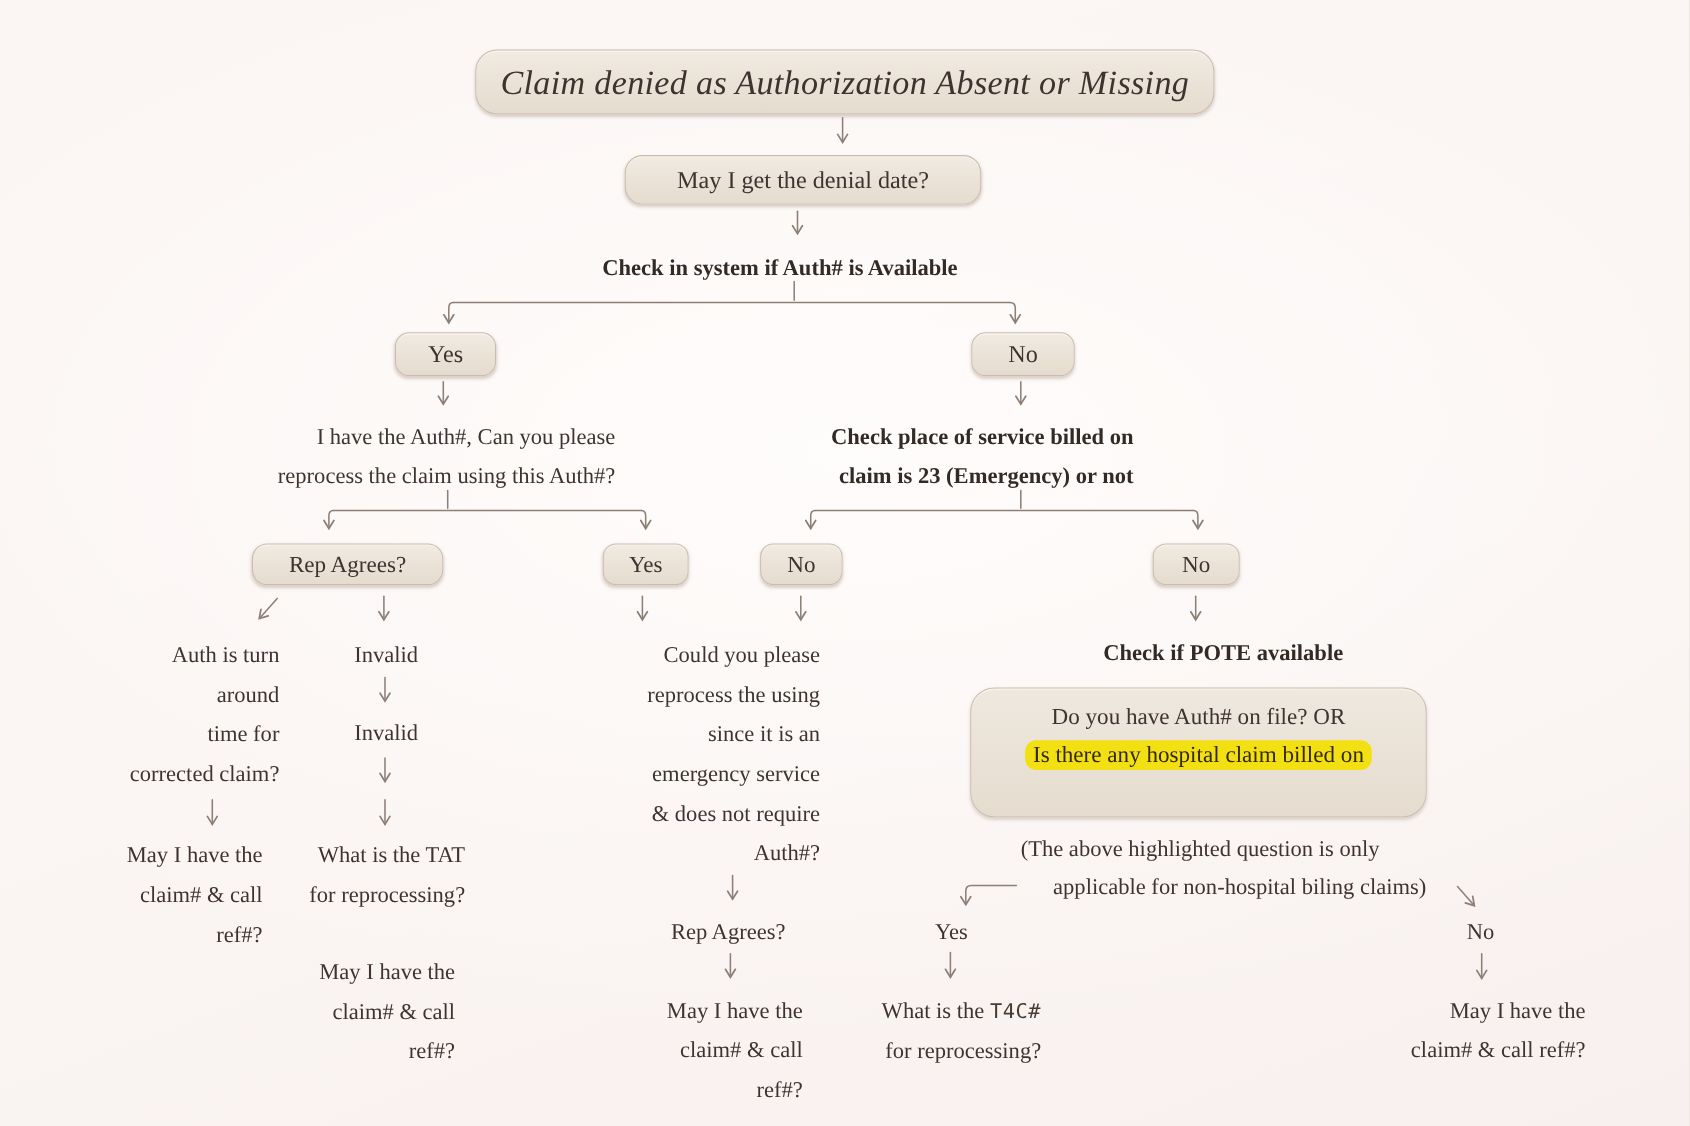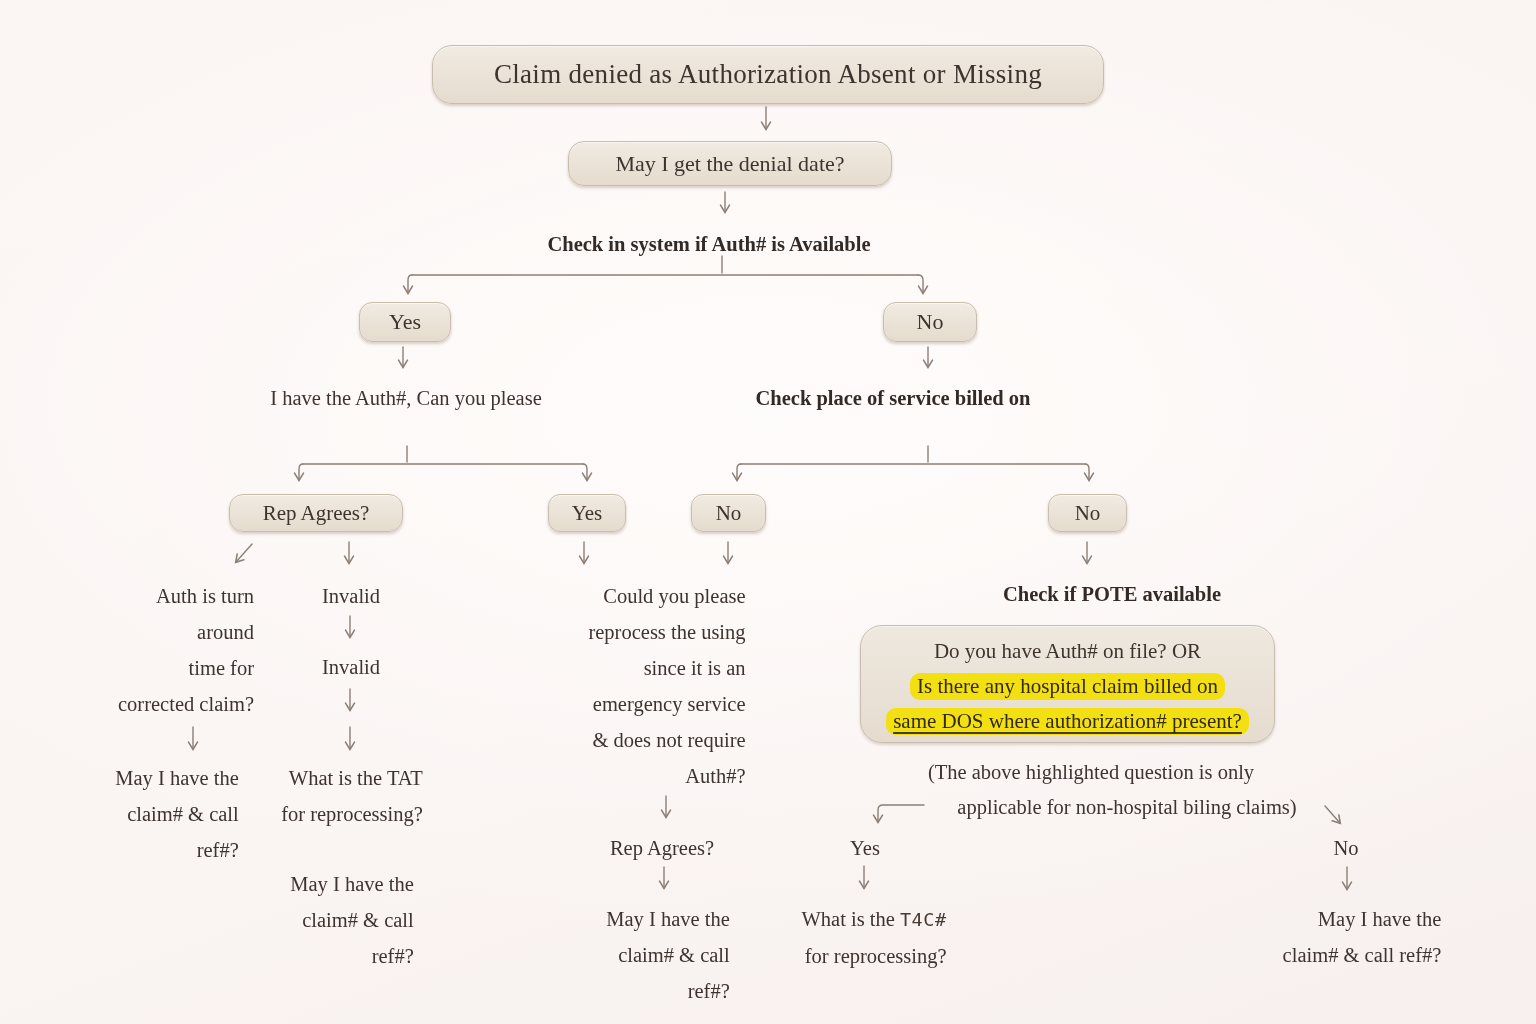--- a/index.html
+++ b/index.html
@@ -22,25 +22,25 @@
     border:1px solid #c9bdaf;
     border-radius:16px;
     box-shadow:0 2px 3px rgba(150,126,104,.35), inset 0 1px 0 rgba(255,255,255,.55);
     text-align:center;
     white-space:nowrap;
   }
   .tblock{position:absolute;transform:translateX(-50%);text-align:right;white-space:nowrap;}
   .tblock > div{line-height:36px;font-size:20.5px;}
   .lh35 > div{line-height:35px;}
   .bold{font-weight:bold;color:#332a26;}
-  .f27{font-size:27px;letter-spacing:.3px;}
+  .f27{font-size:31px;letter-spacing:.3px;font-style:italic;}
   .f22{font-size:22px;}
   .f21{font-size:21px;}
   .potebox{
-    position:absolute;left:860px;top:625px;width:415px;height:118px;
+    position:absolute;left:882px;top:625px;width:415px;height:118px;
     background:linear-gradient(180deg,#efe8df 0%,#e9e1d5 60%,#e5dccf 100%);
     border:1px solid #c9bdaf;border-radius:22px;
     box-shadow:0 2px 3px rgba(150,126,104,.3), inset 0 1px 0 rgba(255,255,255,.5);
     text-align:center;padding-top:8px;box-sizing:border-box;
   }
   .potebox div{line-height:35px;font-size:21px;white-space:nowrap;}
   .hl{
     background:#f2e013;
     color:#33290b;
     padding:1px 7px 2px 7px;
@@ -99,24 +99,26 @@
 
   <div class="tblock bold" style="left:709px;top:226px;">
     <div>Check in system if Auth# is Available</div>
   </div>
 
   <div class="node f22" style="left:359px;top:302px;width:90px;height:38px;border-radius:13px;">Yes</div>
   <div class="node f22" style="left:883px;top:302px;width:92px;height:38px;border-radius:13px;">No</div>
 
   <div class="tblock lh35" style="left:406px;top:381px;">
     <div>I have the Auth#, Can you please</div>
+    <div>reprocess the claim using this Auth#?</div>
   </div>
 
   <div class="tblock lh35 bold" style="left:893px;top:381px;">
     <div>Check place of service billed on</div>
+    <div>claim is 23 (Emergency) or not</div>
   </div>
 
   <div class="node f21" style="left:229px;top:494px;width:172px;height:36px;border-radius:14px;">Rep Agrees?</div>
   <div class="node f21" style="left:548px;top:494px;width:76px;height:36px;border-radius:12px;">Yes</div>
   <div class="node f21" style="left:691px;top:494px;width:73px;height:36px;border-radius:12px;">No</div>
   <div class="node f21" style="left:1048px;top:494px;width:77px;height:36px;border-radius:12px;">No</div>
 
   <div class="tblock" style="left:186px;top:578px;">
     <div>Auth is turn</div>
     <div>around</div>
@@ -162,21 +164,20 @@
     <div>ref#?</div>
   </div>
 
   <div class="tblock bold" style="left:1112px;top:576px;">
     <div>Check if POTE available</div>
   </div>
 
   <div class="potebox">
     <div>Do you have Auth# on file? OR</div>
     <div><span class="hl">Is there any hospital claim billed on</span></div>
-    <div><span class="hl ul">same DOS where authorization# present?</span></div>
   </div>
 
   <div class="tblock lh35" style="left:1091px;top:755px;">
     <div>(The above highlighted question is only</div>
   </div>
   <div class="tblock lh35" style="left:1127px;top:790px;">
     <div>applicable for non-hospital biling claims)</div>
   </div>
 
   <div class="tblock" style="left:865px;top:830px;">

